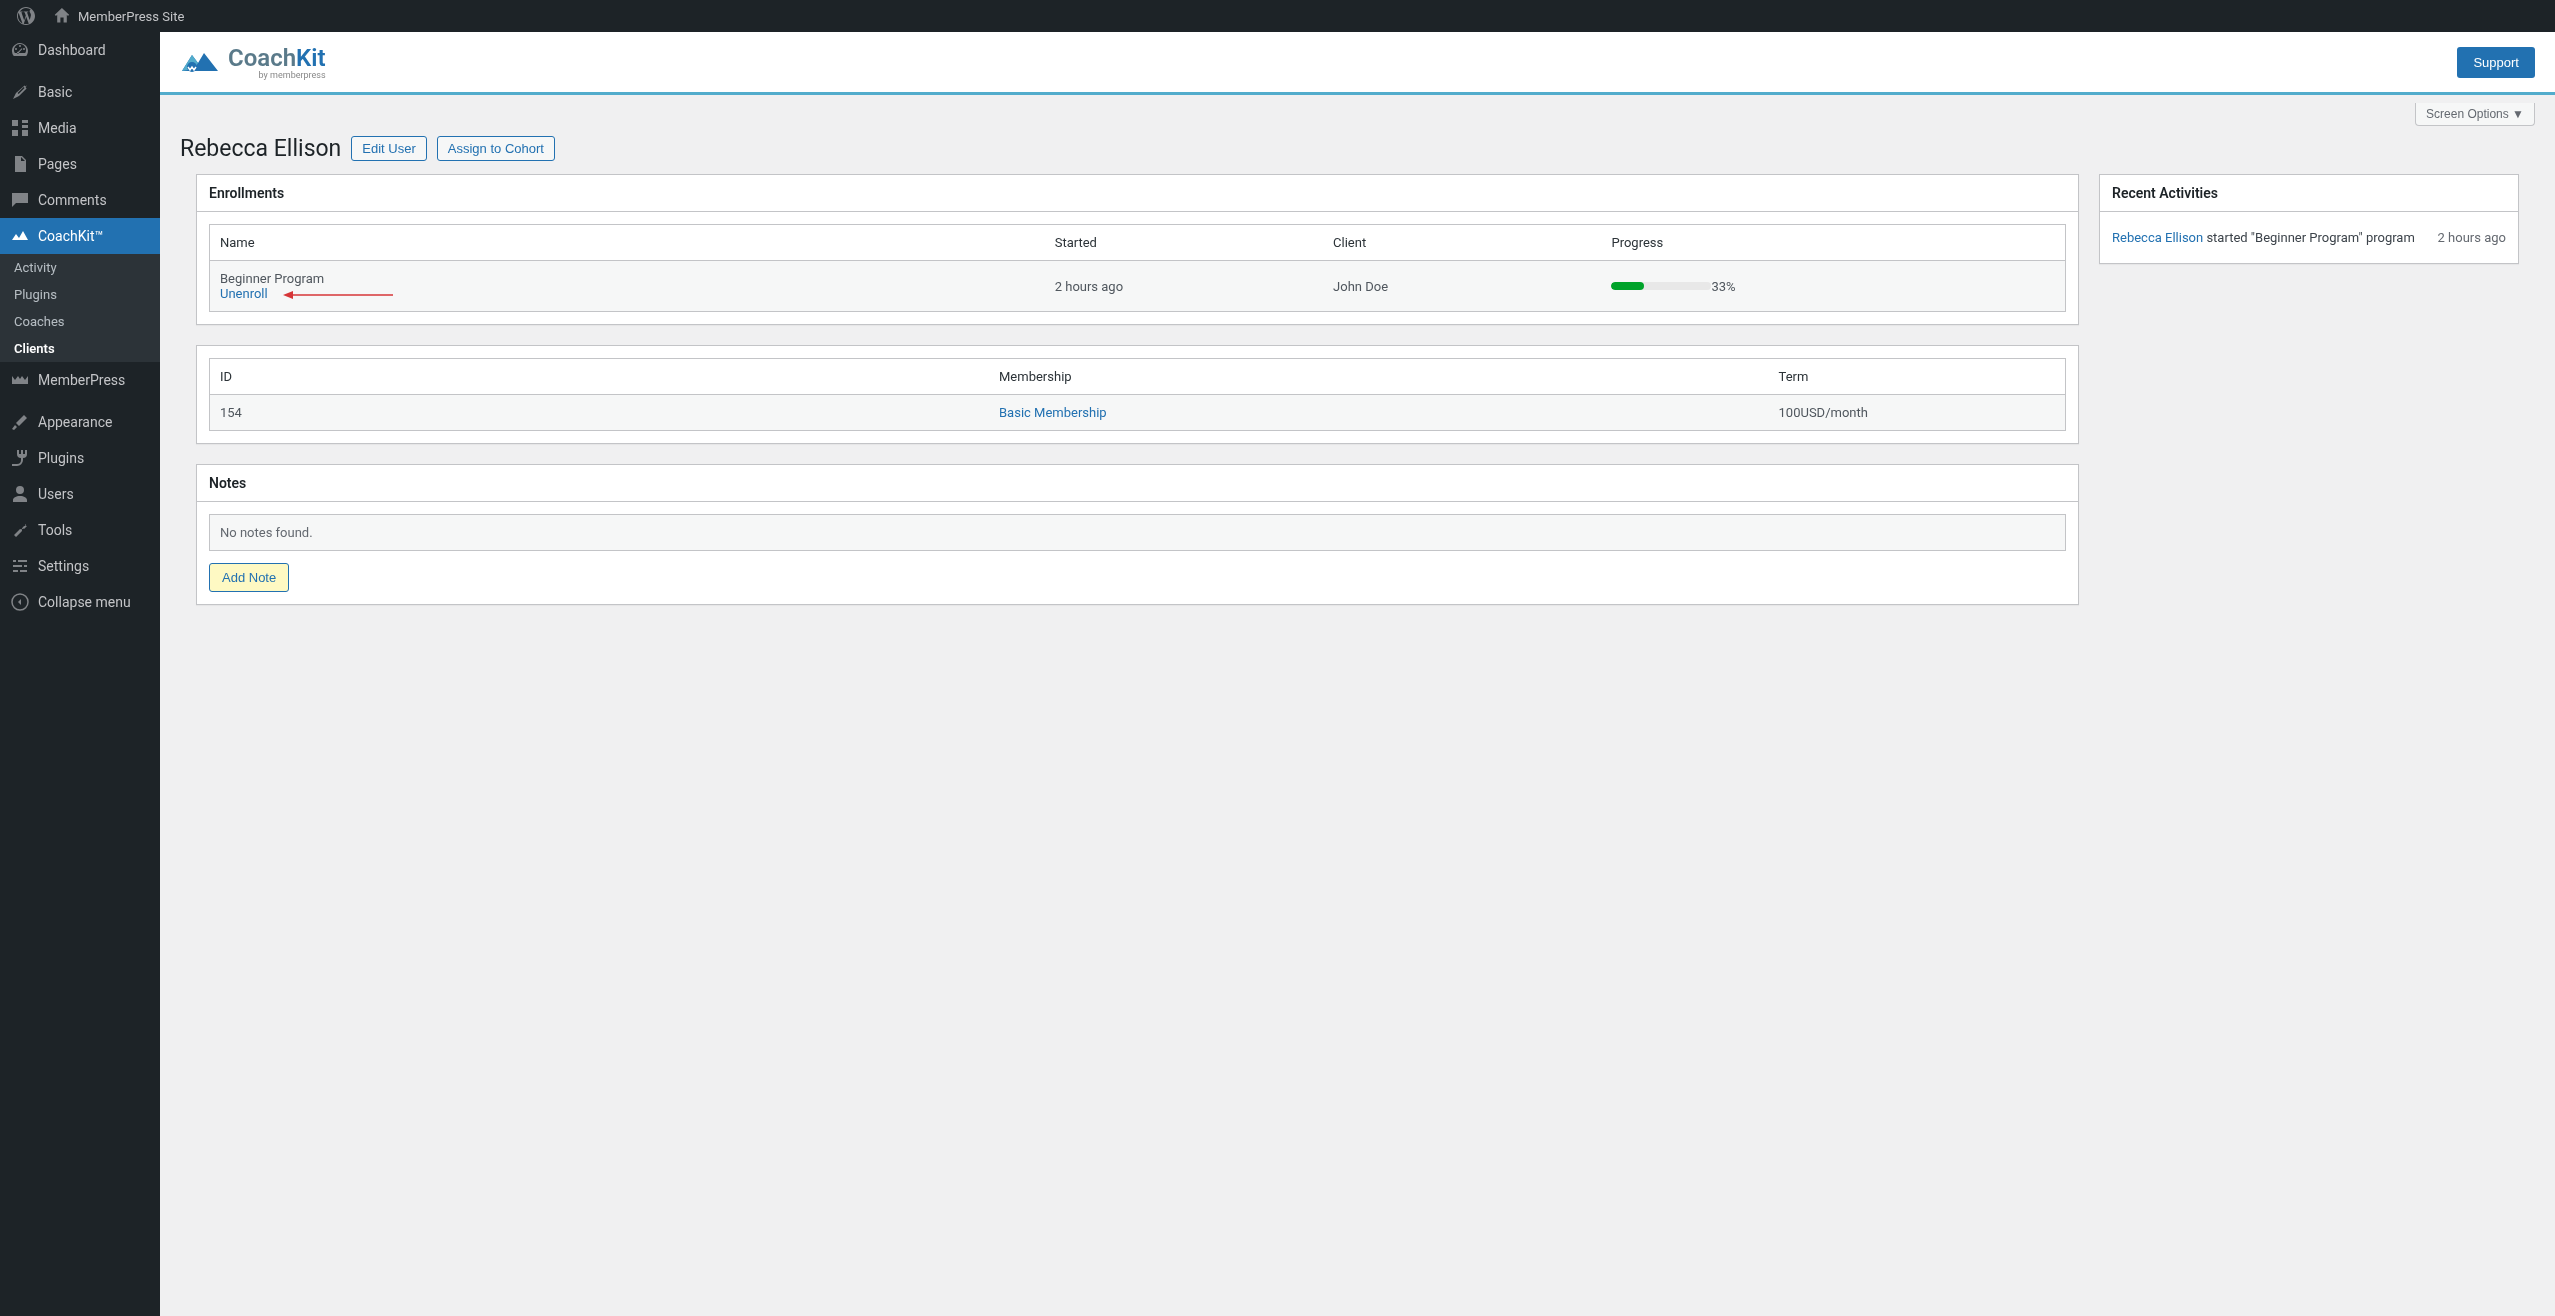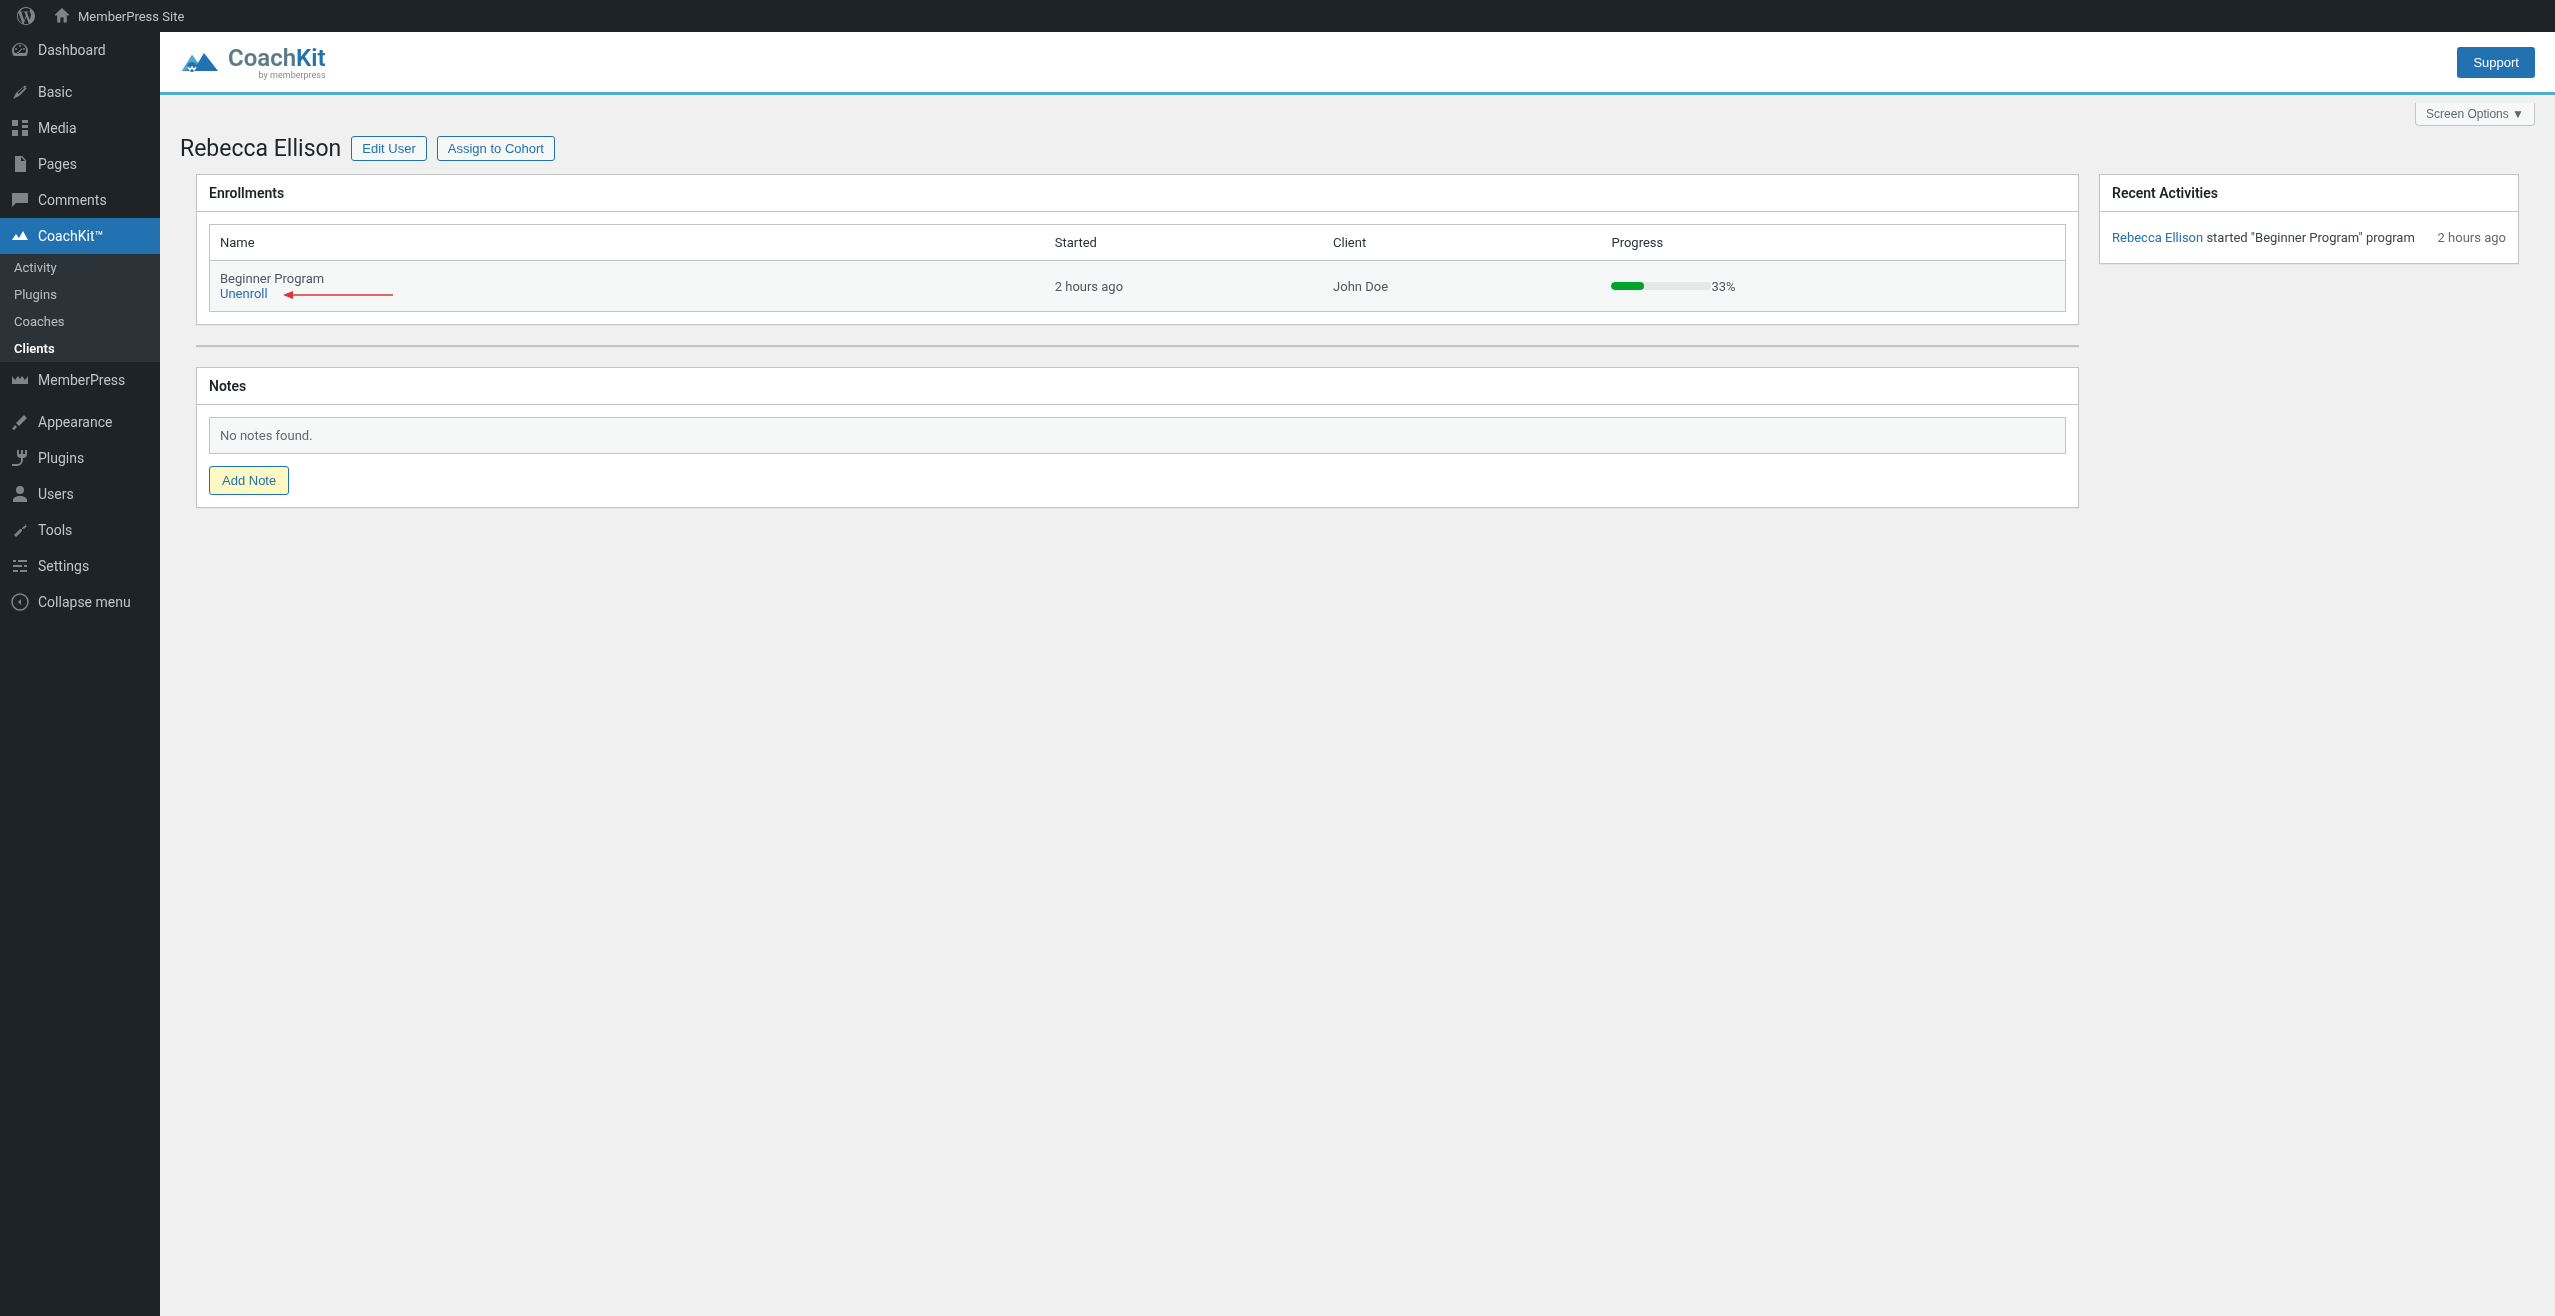--- a/index.html
+++ b/index.html
@@ -274,20 +274,38 @@
                       <span>33%</span>
                     </div>
                   </td>
                 </tr>
               </tbody>
             </table>
           </div>
         </div>
 
         <div class="postbox">
+          <div class="postbox-body">
+            <table class="table">
+              <thead>
+                <tr>
+                  <th style="width:42%">ID</th>
+                  <th style="width:42%">Membership</th>
+                  <th style="width:16%">Term</th>
+                </tr>
+              </thead>
+              <tbody>
+                <tr>
+                  <td>154</td>
+                  <td><a class="link">Basic Membership</a></td>
+                  <td>100USD/month</td>
+                </tr>
+              </tbody>
+            </table>
+          </div>
         </div>
 
         <div class="postbox">
           <div class="postbox-header">
               <h2 class="postbox-title">Notes</h2>
             </div>
           <div class="postbox-body">
             <div class="empty-notes">No notes found.</div>
             <button class="add-note-btn">Add Note</button>
           </div>

